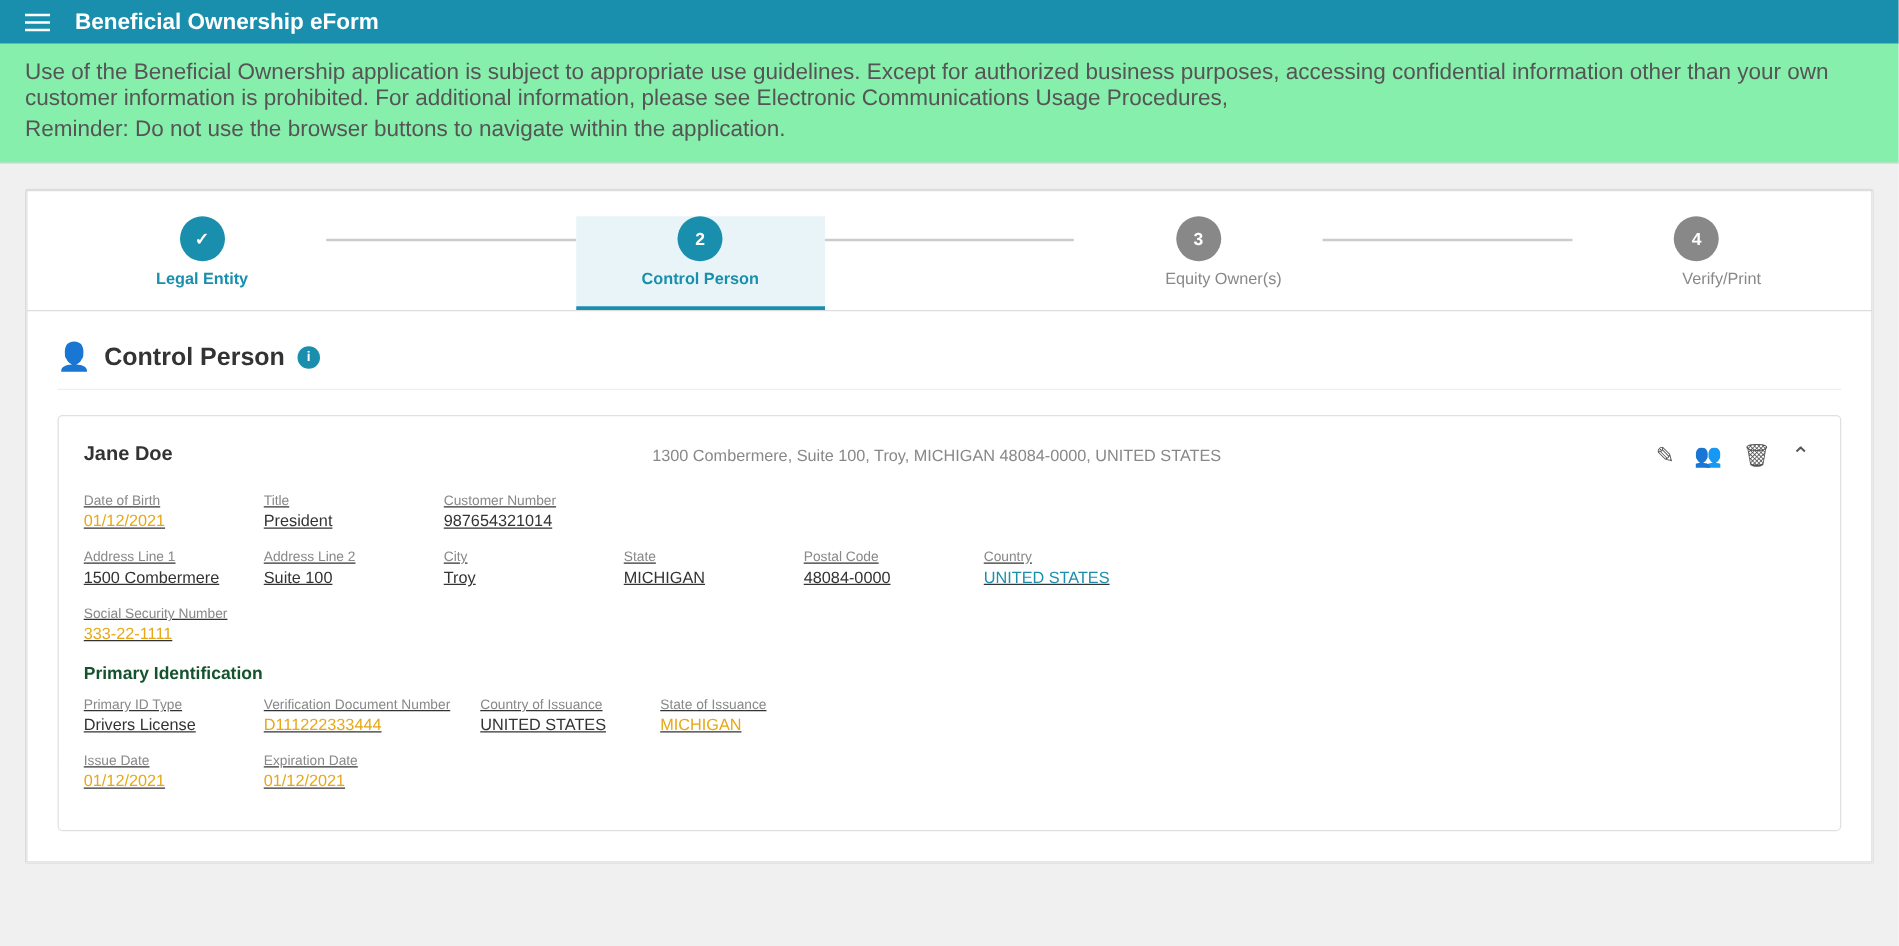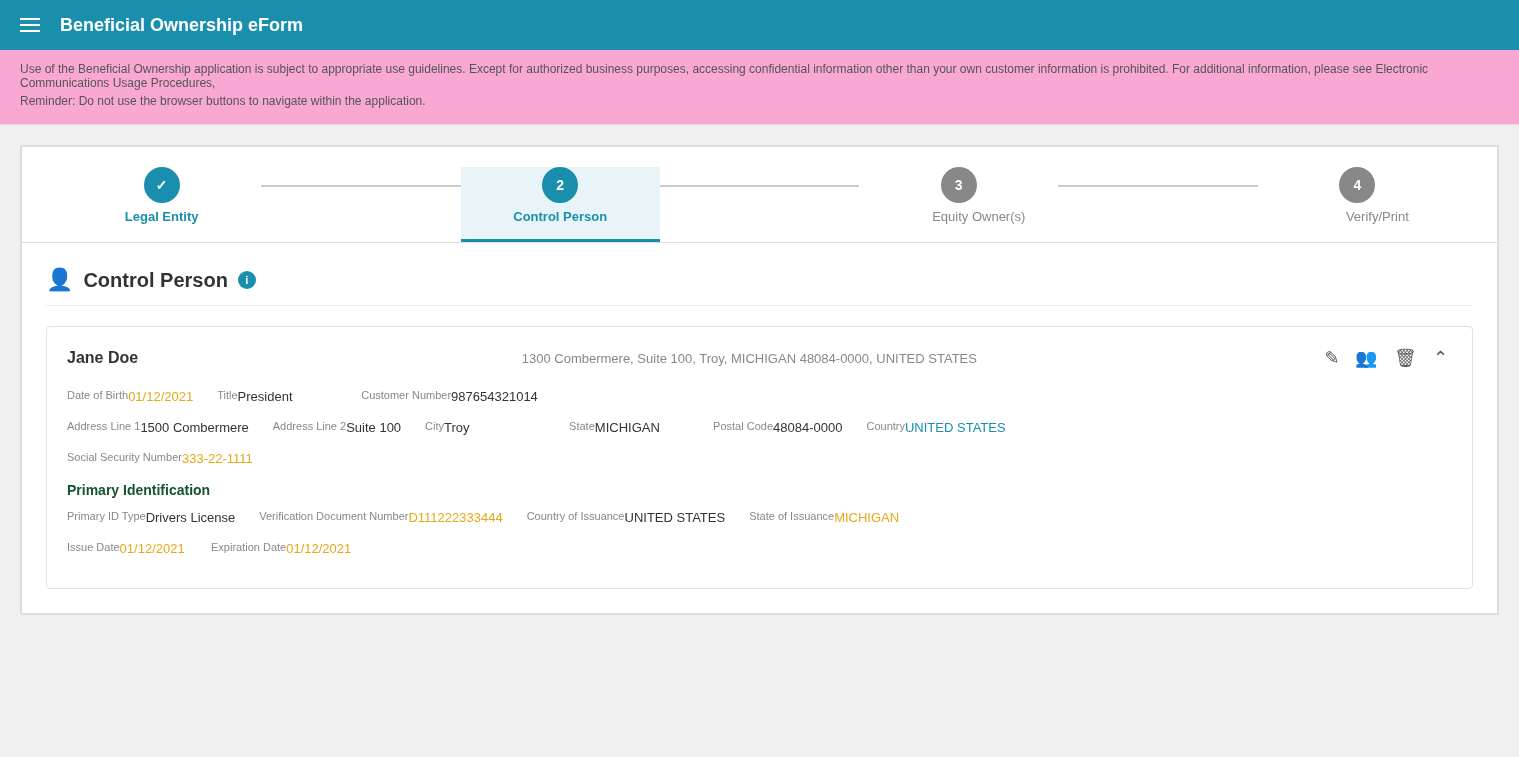--- a/index.html
+++ b/index.html
@@ -3,21 +3,21 @@
   <meta charset="utf-8">
   <style>
     * { box-sizing: border-box; margin: 0; padding: 0; }
     body { font-family: Arial, sans-serif; background: #f5f5f5; font-size: 14px; color: #333; }
 
     
     .header {
       background: #1a8fad;
       color: white;
       padding: 0 20px;
-      height: 50px;
+      height: 35px;
       display: flex;
       align-items: center;
       gap: 20px;
     }
     .header-menu-icon {
       display: flex;
       flex-direction: column;
       gap: 4px;
       cursor: pointer;
     }
@@ -27,23 +27,23 @@
       height: 2px;
       background: white;
     }
     .header-title {
       font-size: 18px;
       font-weight: bold;
     }
 
     
     .banner {
-      background: #f9a8d4;
+      background: #86efac;
       padding: 12px 20px;
-      font-size: 12px;
+      font-size: 18px;
       color: #555;
       border-bottom: 1px solid #ddd;
     }
     .banner p { margin-bottom: 4px; }
 
     
     .main-content {
       padding: 20px;
       background: #f0f0f0;
       min-height: calc(757px - 50px - 60px);
@@ -187,22 +187,23 @@
 
     
     .fields-row {
       display: flex;
       gap: 24px;
       margin-bottom: 16px;
       flex-wrap: wrap;
     }
     .field-item {
       display: flex;
-      flex-direction: row;
+      flex-direction: column;
       min-width: 120px;
+      text-decoration: underline;
     }
     .field-item.wide { flex: 1; }
     .field-label {
       font-size: 11px;
       color: #888;
       margin-bottom: 2px;
     }
     .field-value {
       font-size: 13px;
       color: #333;

